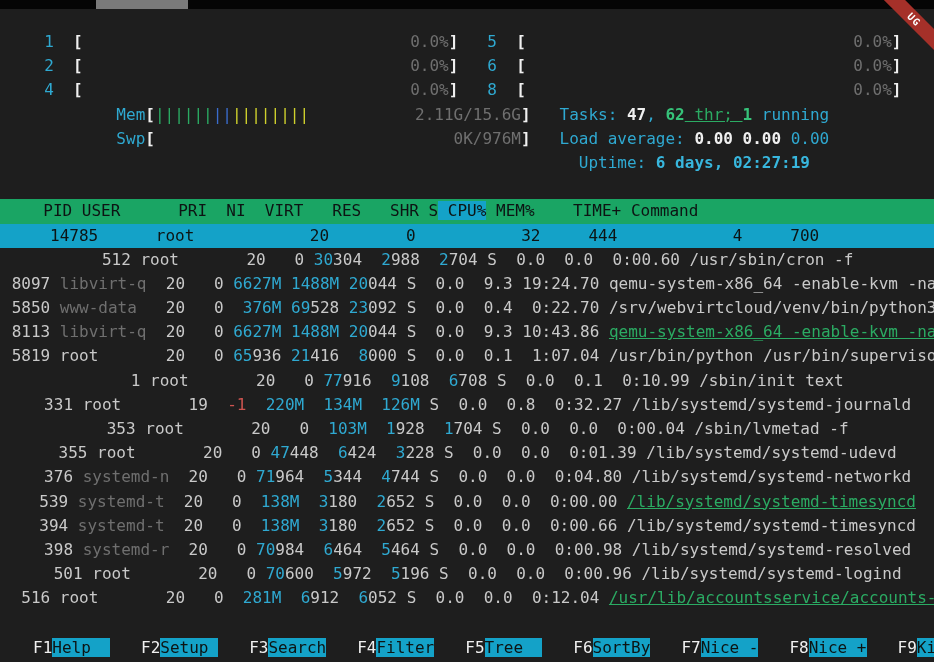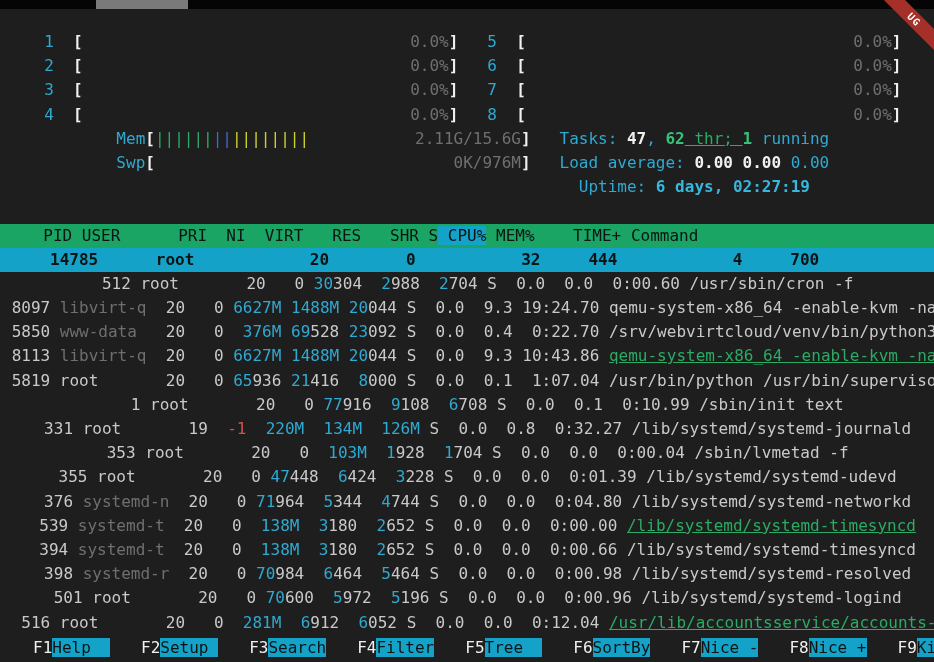--- a/index.html
+++ b/index.html
@@ -7,21 +7,21 @@
     position:relative;width:934px;height:662px;overflow:hidden;
     background:var(--background);
     font-family:"DejaVu Sans Mono","Liberation Mono",monospace;
     font-size:16px;line-height:24.2px;
   }
   #content{position:absolute;top:30px;left:0;right:0;text-align:center;}
   .line{height:24.2px;white-space:pre;padding-left:2px;}
   .hdr{background:var(--header_bg);color:var(--black_text);padding-left:24px;}
   .sort{background:var(--selected_bg);}
   .row.sel{background:var(--selected_bg);}
-  .row.sel span{color:var(--black_text) !important;font-weight:bold;margin-left:48px;}
+  .row.sel span{color:var(--black_text) !important;font-weight:normal;margin-left:48px;}
   .cyan{color:var(--cyan);}
   .bw{color:var(--bold_text);font-weight:bold;}
   .tw{color:var(--text);}
   .dim{color:var(--dim);}
   .grn{color:var(--green);text-decoration:underline;}
   .bgn{color:var(--bold_green);font-weight:bold;}
   .bc{color:var(--bold_cyan);font-weight:bold;}
   .red{color:var(--red);}
   .pg{color:var(--green);}
   .pb{color:var(--blue_pipe);}
@@ -41,21 +41,20 @@
 </head>
 <body>
 
 <div class="screen">
   <div id="topbar">
     <div id="thumb"></div>
   </div>
   <div id="content">
       <div class="line"><span class="cyan"> 1</span><span class="bw">  [</span><span>                                  </span><span class="dim">0.0%</span><span class="bw">]</span><span>  </span><span class="cyan"> 5</span><span class="bw">  [</span><span>                                  </span><span class="dim">0.0%</span><span class="bw">]</span></div>
       <div class="line"><span class="cyan"> 2</span><span class="bw">  [</span><span>                                  </span><span class="dim">0.0%</span><span class="bw">]</span><span>  </span><span class="cyan"> 6</span><span class="bw">  [</span><span>                                  </span><span class="dim">0.0%</span><span class="bw">]</span></div>
-      <div class="line"><span class="cyan"> 3</span><span class="bw">  [</span><span>                                  </span><span class="dim">0.0%</span><span class="bw">]</span><span>  </span><span class="cyan"> 7</span><span class="bw">  [</span><span>                                  </span><span class="dim">0.0%</span><span class="bw">]</span></div>
       <div class="line"><span class="cyan"> 4</span><span class="bw">  [</span><span>                                  </span><span class="dim">0.0%</span><span class="bw">]</span><span>  </span><span class="cyan"> 8</span><span class="bw">  [</span><span>                                  </span><span class="dim">0.0%</span><span class="bw">]</span></div>
       <div class="line"><span class="cyan"> Mem</span><span class="bw">[</span><span class="pg">||||||</span><span class="pb">||</span><span class="py">||||||||</span><span>           </span><span class="dim">2.11G/15.6G</span><span class="bw">]</span><span>   </span><span class="cyan">Tasks: </span><span class="bw">47</span><span class="cyan">, </span><span class="bgn">62</span><span class="grn"> thr; </span><span class="bgn">1</span><span class="cyan"> running</span></div>
       <div class="line"><span class="cyan"> Swp</span><span class="bw">[</span><span>                               </span><span class="dim">0K/976M</span><span class="bw">]</span><span>   </span><span class="cyan">Load average: </span><span class="bw">0.00 </span><span class="bw">0.00 </span><span class="cyan">0.00</span></div>
       <div class="line"><span>                                               </span><span class="cyan">Uptime: </span><span class="bc">6 days, 02:27:19</span></div>
       <div class="line"></div>
       <div class="line hdr"><span>  PID USER      PRI  NI  VIRT   RES   SHR S</span><span class="sort"> CPU%</span><span> MEM%    TIME+ Command                           </span></div>
       <div class="line row sel"><span class="tw">14785 </span><span class="tw">root      </span><span class="tw"> 20 </span><span class="tw">  0</span><span class="tw"> </span><span class="cyan">32</span><span class="tw">444</span><span class="tw"> </span><span class="cyan"> 4</span><span class="tw">700</span><span class="tw"> </span><span class="cyan"> 3</span><span class="tw">848</span><span class="tw"> </span><span class="tw">R </span><span class="tw"> 0.7 </span><span class="tw"> 0.0 </span><span class="tw"> 0:00.08 </span><span class="tw">htop</span></div>
       <div class="line row"><span class="tw">  512 </span><span class="tw">root      </span><span class="tw"> 20 </span><span class="tw">  0</span><span class="tw"> </span><span class="cyan">30</span><span class="tw">304</span><span class="tw"> </span><span class="cyan"> 2</span><span class="tw">988</span><span class="tw"> </span><span class="cyan"> 2</span><span class="tw">704</span><span class="tw"> </span><span class="tw">S </span><span class="tw"> 0.0 </span><span class="tw"> 0.0 </span><span class="tw"> 0:00.60 </span><span class="tw">/usr/sbin/cron -f</span></div>
       <div class="line row"><span class="tw"> 8097 </span><span class="dim">libvirt-q </span><span class="tw"> 20 </span><span class="tw">  0</span><span class="tw"> </span><span class="cyan">6627M</span><span class="tw"> </span><span class="cyan">1488M</span><span class="tw"> </span><span class="cyan">20</span><span class="tw">044</span><span class="tw"> </span><span class="tw">S </span><span class="tw"> 0.0 </span><span class="tw"> 9.3 </span><span class="tw">19:24.70 </span><span class="tw">qemu-system-x86_64 -enable-kvm -na</span></div>
       <div class="line row"><span class="tw"> 5850 </span><span class="dim">www-data  </span><span class="tw"> 20 </span><span class="tw">  0</span><span class="tw"> </span><span class="cyan"> 376M</span><span class="tw"> </span><span class="cyan">69</span><span class="tw">528</span><span class="tw"> </span><span class="cyan">23</span><span class="tw">092</span><span class="tw"> </span><span class="tw">S </span><span class="tw"> 0.0 </span><span class="tw"> 0.4 </span><span class="tw"> 0:22.70 </span><span class="tw">/srv/webvirtcloud/venv/bin/python3</span></div>

